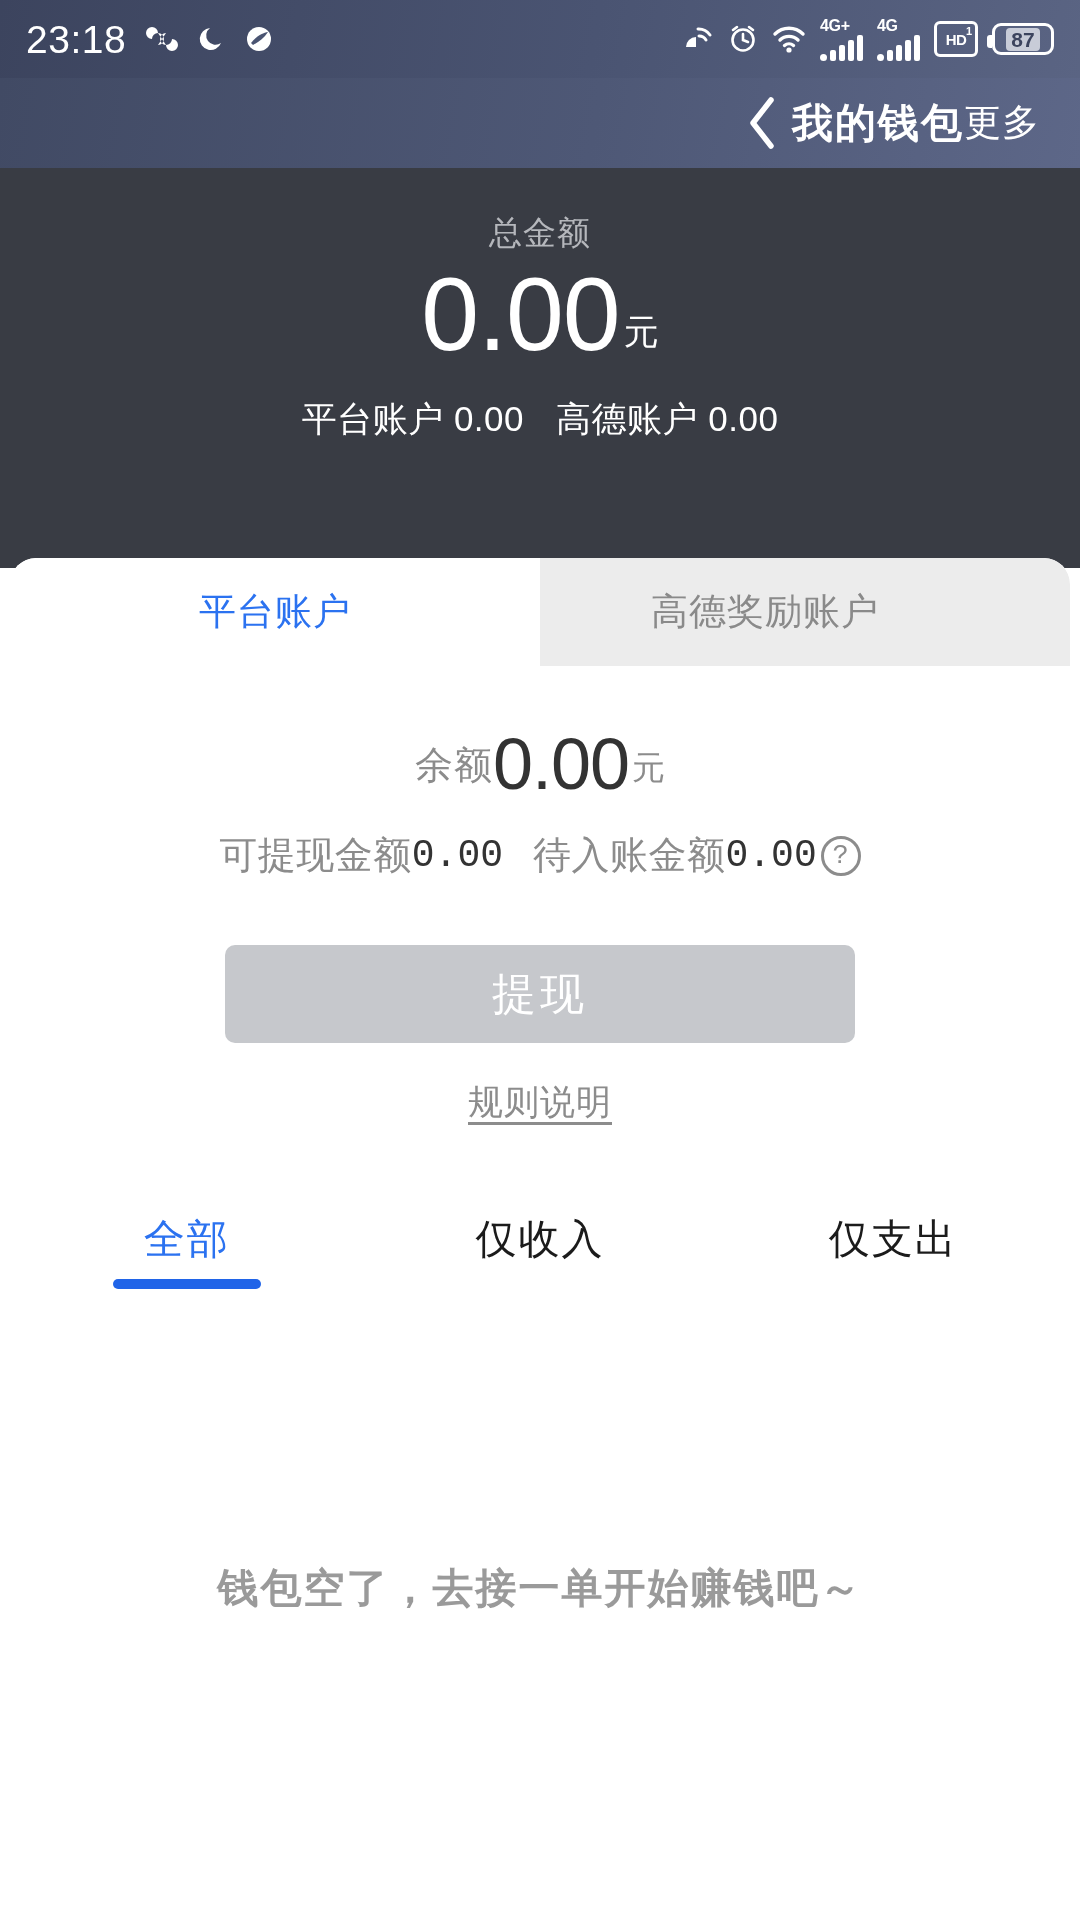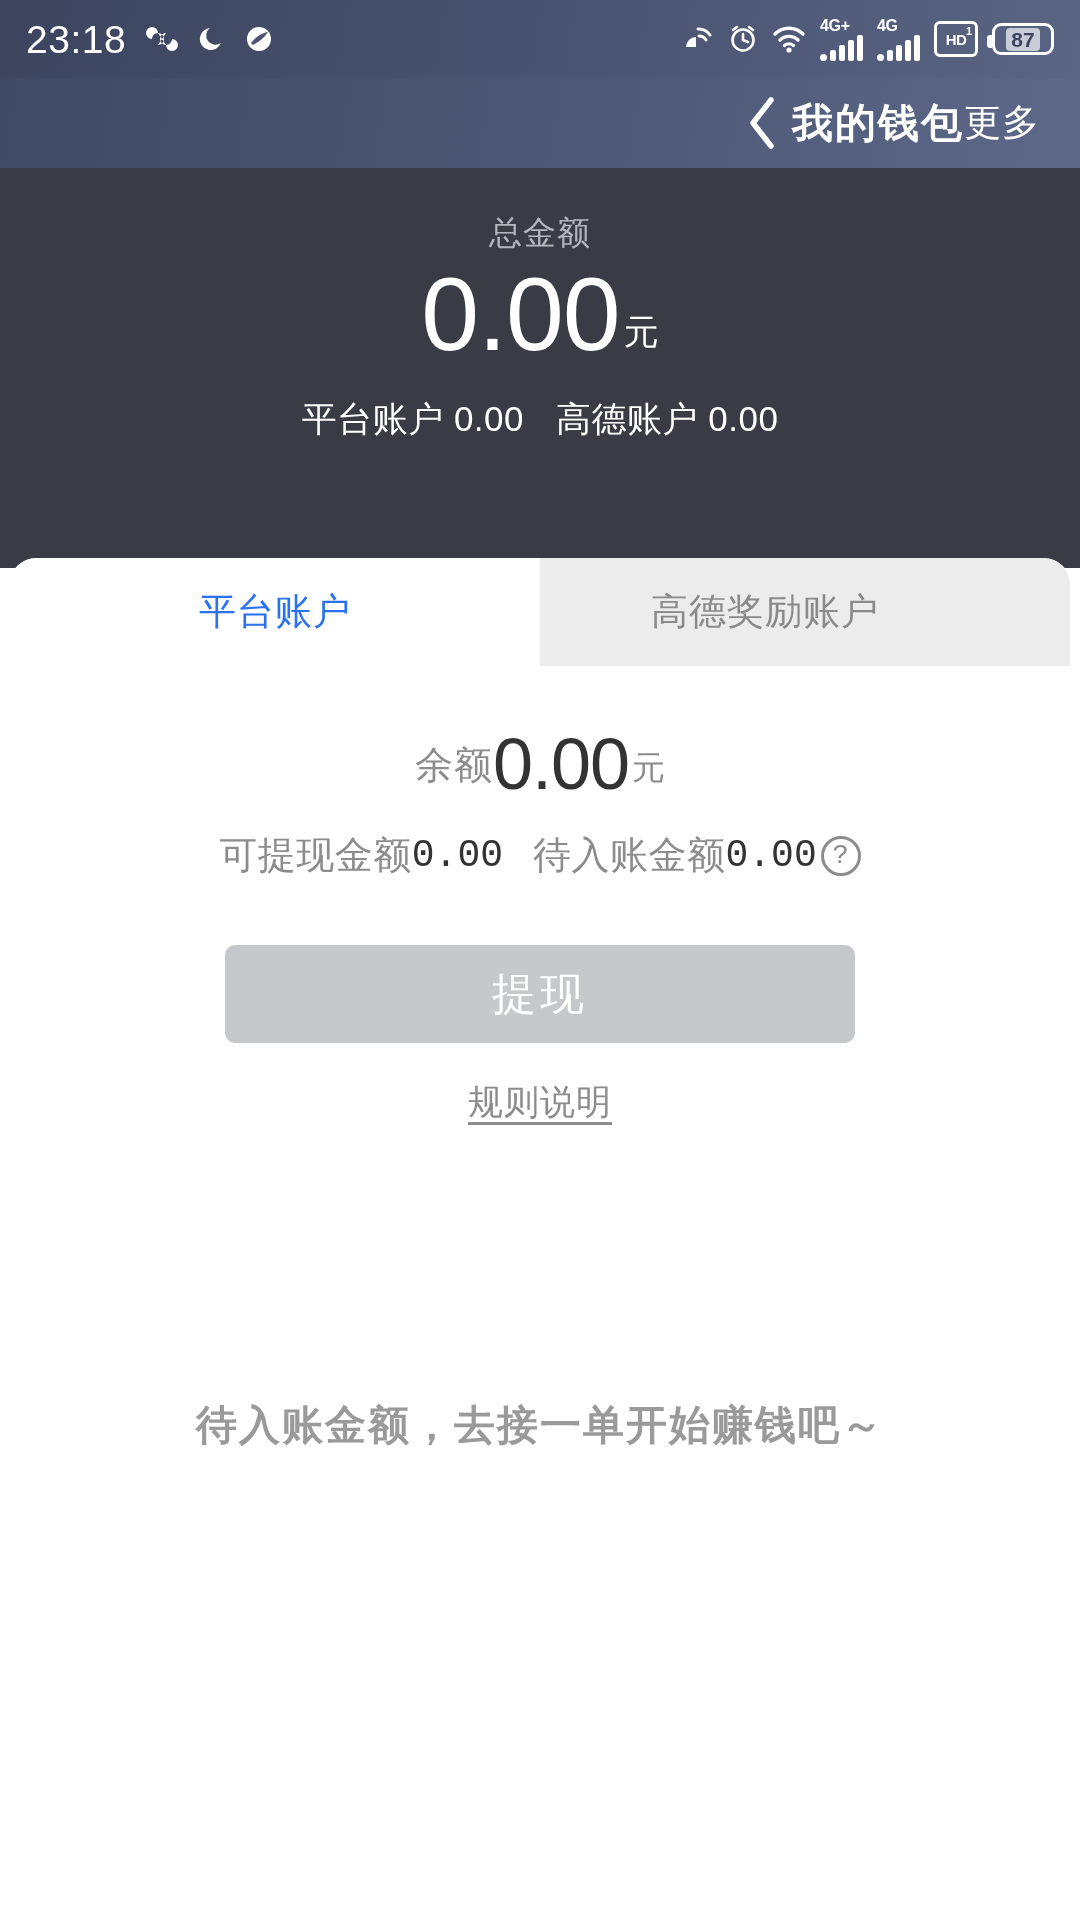--- a/index.html
+++ b/index.html
@@ -249,17 +249,31 @@
       <span class="bd-item">
         <span class="k">待入账金额</span>
         <span class="v">0.00</span>
         <span class="qmark">?</span>
       </span>
     </div>
 
     <button class="withdraw">提现</button>
     <a class="rules">规则说明</a>
 
-
-    <div class="empty">待入账金额，去接一单开始赚钱吧～</div>
+    <div class="filters">
+      <div class="filter active">
+        <span>全部</span>
+        <span class="bar"></span>
+      </div>
+      <div class="filter">
+        <span>仅收入</span>
+        
+      </div>
+      <div class="filter">
+        <span>仅支出</span>
+        
+      </div>
+    </div>
+
+    <div class="empty">钱包空了，去接一单开始赚钱吧～</div>
 
   </div>
 </div>
 
 </body></html>

